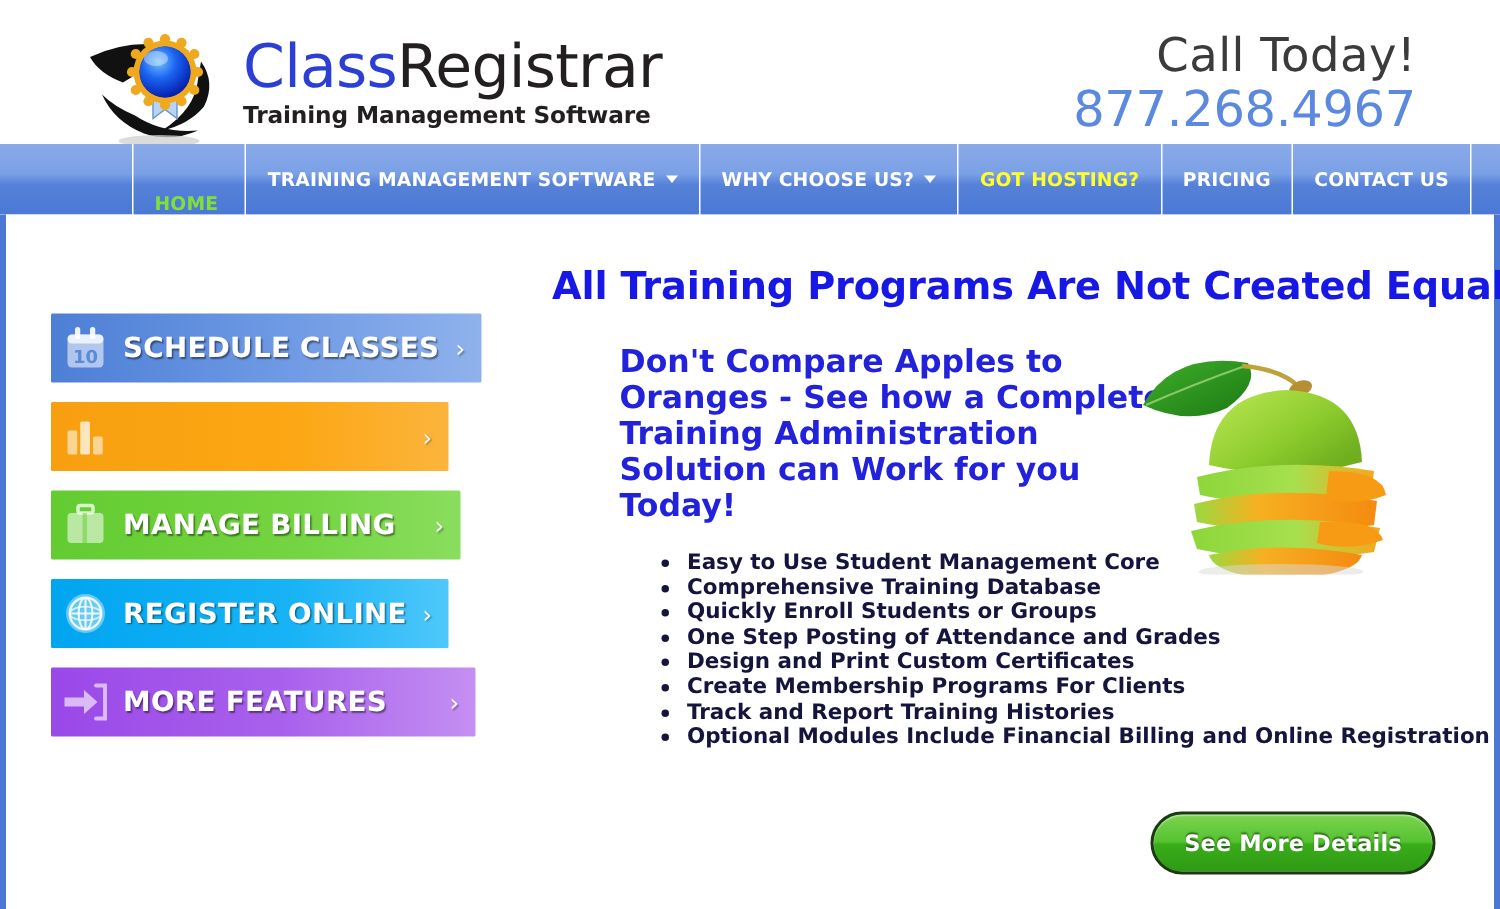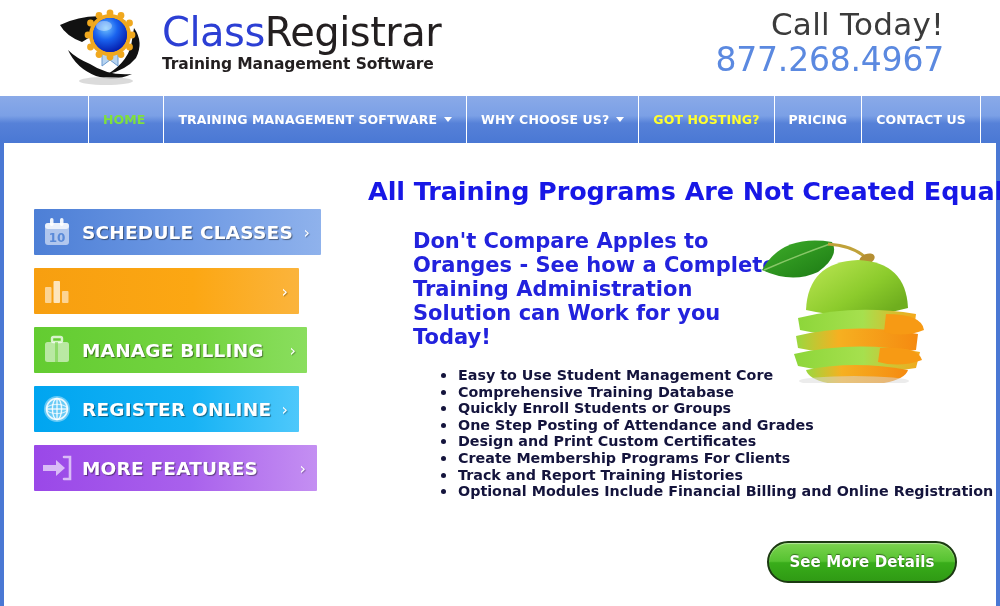--- a/index.html
+++ b/index.html
@@ -10,21 +10,21 @@
     overflow: hidden;
   }
   .page {
     position: relative;
     width: 1000px; height: 606px;
     background: #ffffff;
   }
 
   
   .header {
-    position: absolute; left: 0; top: 0;
+    position: absolute; left: 0; top: 13px;
     width: 1000px; height: 93px;
     background: #ffffff;
     padding-left: 36px;
   }
   .logo-wrap {
     position: absolute; left: 52px; top: 6px;
     width: 350px; height: 80px;
   }
   .logo-mark {
     position: absolute; left: 0; top: 2px;
@@ -95,21 +95,21 @@
     font-family: "DejaVu Sans", sans-serif;
     font-size: 12.5px;
     font-weight: bold;
     letter-spacing: 0.1px;
     white-space: nowrap;
     cursor: pointer;
     border-left: 1px solid #ffffff;
     background: linear-gradient(to bottom, #8aaae8 0%, #7ba0e6 42%, #5681d8 58%, #4a78d4 100%);
   }
   .nav-item:first-of-type { border-left: 0; }
-  .nav-item.home { color: #7fe03c; padding-right: 18px; }
+  .nav-item.home { color: #7fe03c; padding-right: 18px; align-items: flex-end; }
   .nav-item.hosting { color: #ffff2e; }
   .nav-fill {
     flex: 1;
     border-left: 1px solid #ffffff;
     background: linear-gradient(to bottom, #8aaae8 0%, #7ba0e6 42%, #5681d8 58%, #4a78d4 100%);
   }
   .caret {
     display: inline-block;
     margin-left: 7px;
     width: 0; height: 0;

